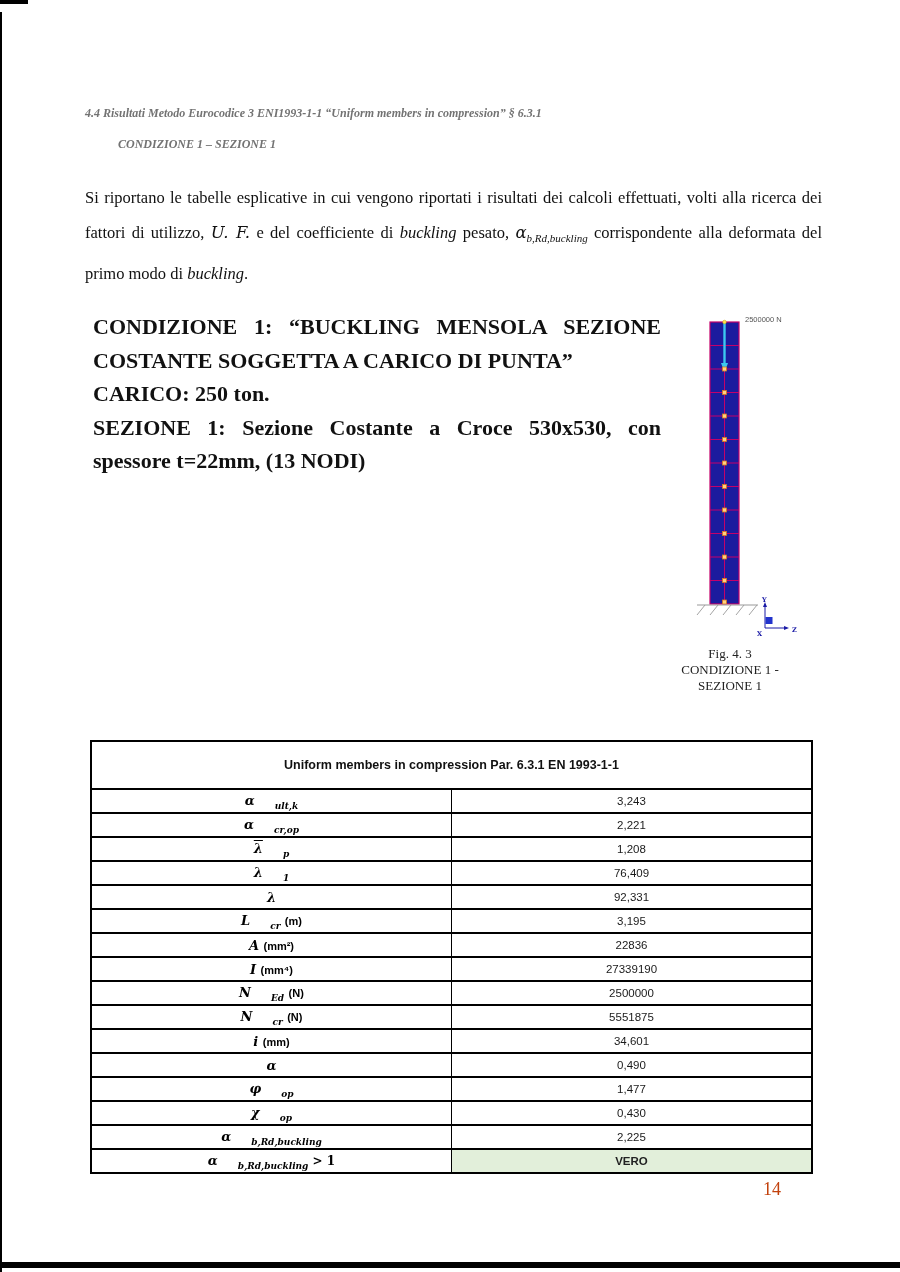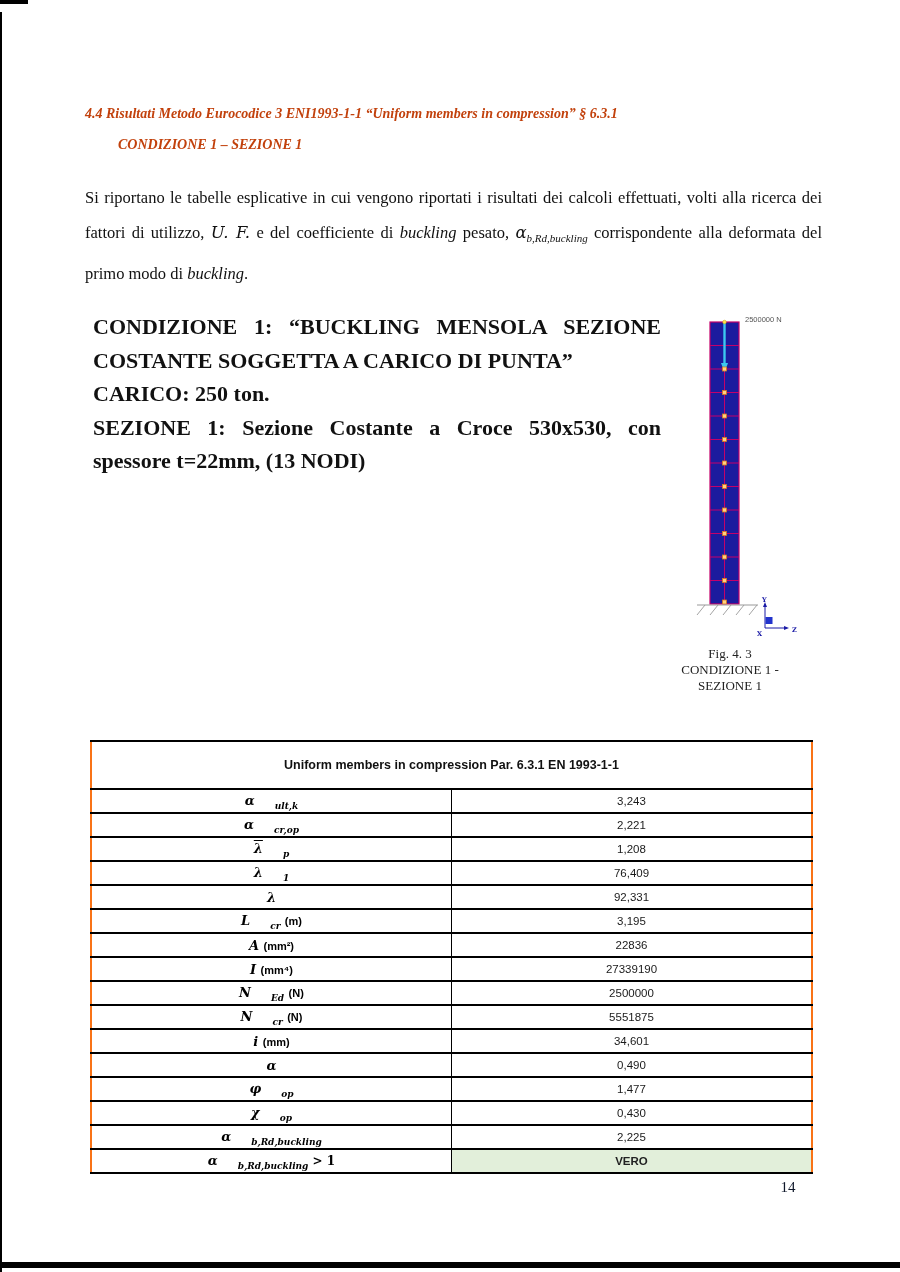--- a/index.html
+++ b/index.html
@@ -5,22 +5,22 @@
   * { margin:0; padding:0; box-sizing:border-box; }
   body { width:900px; height:1272px; background:#fff; font-family:"Liberation Serif", serif; }
   .page { position:relative; width:900px; height:1272px; background:#ffffff; overflow:hidden; }
 
   
   .frame-left   { position:absolute; left:0; top:12px; width:2px; height:1260px; background:#000; }
   .frame-bottom { position:absolute; left:0; top:1262px; width:900px; height:6px; background:#000; }
   .frame-topseg { position:absolute; left:0; top:0; width:28px; height:4px; background:#000; }
 
   
-  .heading { position:absolute; left:85px; top:98px; width:740px; color:#c2410c;
-             font-weight:bold; font-style:italic; font-size:14px; line-height:31px; }
+  .heading { position:absolute; left:85px; top:98px; width:740px; color:#737373;
+             font-weight:bold; font-style:italic; font-size:12px; line-height:31px; }
   .heading .h2 { padding-left:33px; }
 
   
   .para { position:absolute; left:85px; top:180px; width:737px; font-size:16.5px;
           line-height:35px; text-align:justify; color:#111; }
   .ital { font-style:italic; }
   .mathsym { font-family:"DejaVu Serif", serif; font-style:italic; }
   .para sub { font-size:11px; font-style:italic; }
 
   
@@ -33,34 +33,34 @@
                  font-size:13px; line-height:16px; color:#222; }
 
   
   .fig-svg { position:absolute; left:695px; top:306px; }
 
   
   .tbl { position:absolute; left:90px; top:740px; width:723px; border-collapse:collapse;
          table-layout:fixed; font-family:"Liberation Sans", sans-serif; }
   .tbl td { border:1px solid #000; border-top:2px solid #000; border-bottom:2px solid #000;
             text-align:center; vertical-align:middle; }
-  .tbl { border:2px solid #f97316; }
+  .tbl { border:2px solid #000000; }
   .tbl .title-cell { height:48px; font-weight:bold; font-size:12.5px; color:#111; }
   .tbl .lbl { width:353px; height:24px; }
   .tbl .val { width:370px; height:24px; font-size:11.5px; color:#1a1a1a; }
   .sym { font-family:"DejaVu Serif", serif; font-style:italic; font-weight:bold; font-size:13px; color:#000; }
   .sym.bar { text-decoration:overline; }
   .sub { font-family:"DejaVu Serif", serif; font-style:italic; font-weight:bold; font-size:9px;
          vertical-align:sub; color:#000;padding-left:20px; }
   .unit { font-family:"Liberation Sans", sans-serif; font-weight:bold; font-size:11px; color:#000; }
   .sfx  { font-family:"DejaVu Serif", serif; font-weight:bold; font-size:12px; color:#000; }
   .val.green { background:#e2efda; font-weight:bold; color:#222; }
 
-  .page-number { position:absolute; left:763px; top:1179px; width:50px; text-align:center;
-                 font-size:15px; color:#0f172a; }
+  .page-number { position:absolute; left:763px; top:1179px; width:50px; text-align:left;
+                 font-size:18px; color:#c2410c; }
 </style>
 </head>
 <body>
 
 <div class="page">
 
   <div class="frame-left"></div>
   <div class="frame-bottom"></div>
   <div class="frame-topseg"></div>
 

